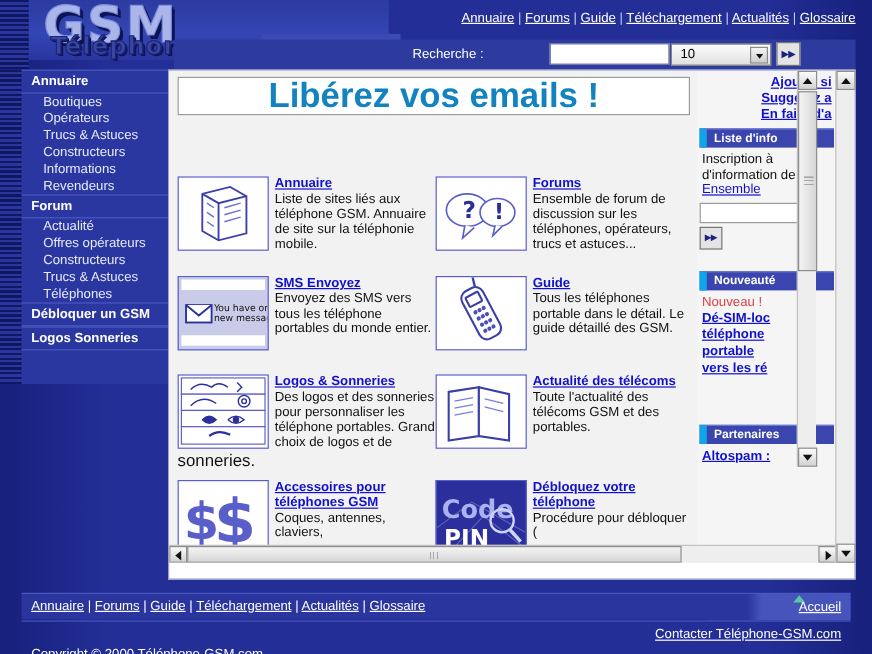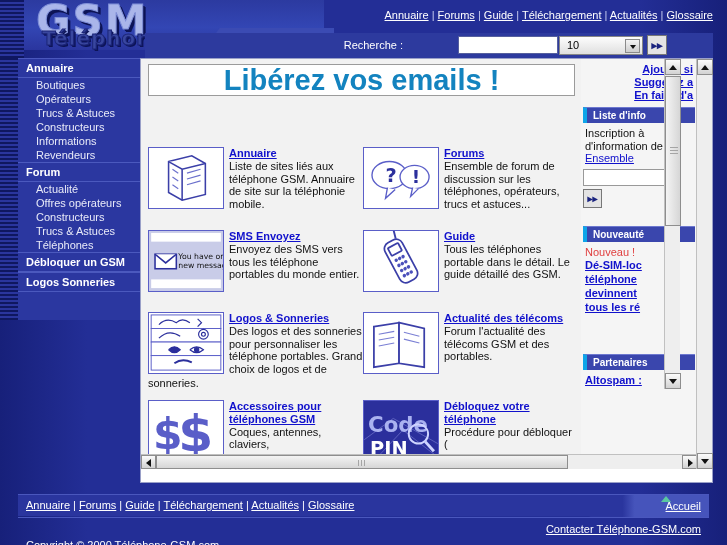--- a/index.html
+++ b/index.html
@@ -145,38 +145,38 @@
     width: 76px; height: 62px; flex: 0 0 76px;
     border: 1px solid #5a5ec8; background: #ffffff;
     margin-right: 5px; position: relative; overflow: hidden;
   }
   .ctext { width: 134px; }
   .ctitle {
     color: #1111cc; font-weight: bold; font-size: 11px;
     text-decoration: underline; line-height: 13px;
   }
   .cdesc { color: #111; font-size: 11px; line-height: 12.5px; }
-  .cextra { color:#111; font-size:11px; line-height:12.5px; }
+  .cextra { color:#111; font-size:14px; line-height:12.5px; }
 
   
   .icon-svg { position:absolute; left:0; top:0; width:100%; height:100%; }
   .thumb.sms { background:#c9cce8; border-color:#5a5ec8; }
   .thumb.code { background:#2b2f9c; }
 
   
   .right-col {
     position: absolute; left: 440px; top: 0; width: 116px; height: 410px;
     background: #f5f5f5; overflow: hidden; font-size: 11px;
   }
   .rc-links { padding: 4px 4px 0 2px; text-align: right; }
   .rc-links a { color:#1111cc; font-weight:bold; text-decoration: underline; display:block; line-height:13px;}
   .rc-bar {
     background: #3a46ad; color: #ffffff; font-size: 10px; font-weight: bold;
     padding: 2px 6px; margin: 5px 2px 4px 2px;
-    border-top:1px solid #6d78cf; border-left:4px solid #0ea5e9;
+    border-top:1px solid #6d78cf; border-left:6px solid #0ea5e9;
   }
   .rc-body { padding: 0 4px; color:#111; line-height:12.5px; }
   .rc-body a { color:#1111cc; text-decoration: underline; }
   .rc-input {
     width: 95px; height: 17px; background:#fff; border:1px solid #999;
     margin: 4px 0 3px 2px;
   }
   .rc-go {
     width: 19px; height: 19px; background: #e4e4e4; border:1px solid #777;
     color:#1a237e; font-weight:bold; font-size:10px;
@@ -454,21 +454,21 @@
                     <path d="M15 22 L31 19"></path>
                       <path d="M15 28 L31 25"></path>
                       <path d="M15 34 L31 31"></path>
                     <path d="M41 20 L57 24"></path>
                       <path d="M41 27 L57 31"></path>
                   </g>
                 </svg>
               </div>
               <div class="ctext">
                 <div class="ctitle">Actualité des télécoms</div>
-                <div class="cdesc">Forum l'actualité des télécoms GSM et des portables.</div>
+                <div class="cdesc">Toute l'actualité des télécoms GSM et des portables.</div>
               </div>
             </div>
           </div>
 
           <div class="cextra" style="margin-top:2px;">sonneries.</div>
 
           <div class="row" style="margin-top:10px;">
             <div class="card">
               <div class="thumb">
                 <svg class="icon-svg" viewBox="0 0 76 62">
@@ -520,22 +520,22 @@
           <span>Inscription à d'information de </span><a href="#">Ensemble</a>
         </div>
         <input class="rc-input" type="text" value="" style="">
         <div class="rc-go">▸▸</div>
 
         <div class="rc-bar" style="margin-top:18px;">Nouveauté</div>
         <div class="rc-new">Nouveau !</div>
         <div class="rc-news">
           <a href="#">Dé-SIM-loc</a>
           <a href="#">téléphone </a>
-          <a href="#">devinnent</a>
-          <a href="#">tous les ré</a>
+          <a href="#">portable</a>
+          <a href="#">vers les ré</a>
         </div>
 
         <div class="rc-bar" style="margin-top:40px;">Partenaires</div>
         <div class="rc-partner">
           <a href="#">Altospam :</a>
         </div>
       </div>
 
       <div class="scrollbar-v inner" style="height:330px;">
         <div class="sb-btn up">

